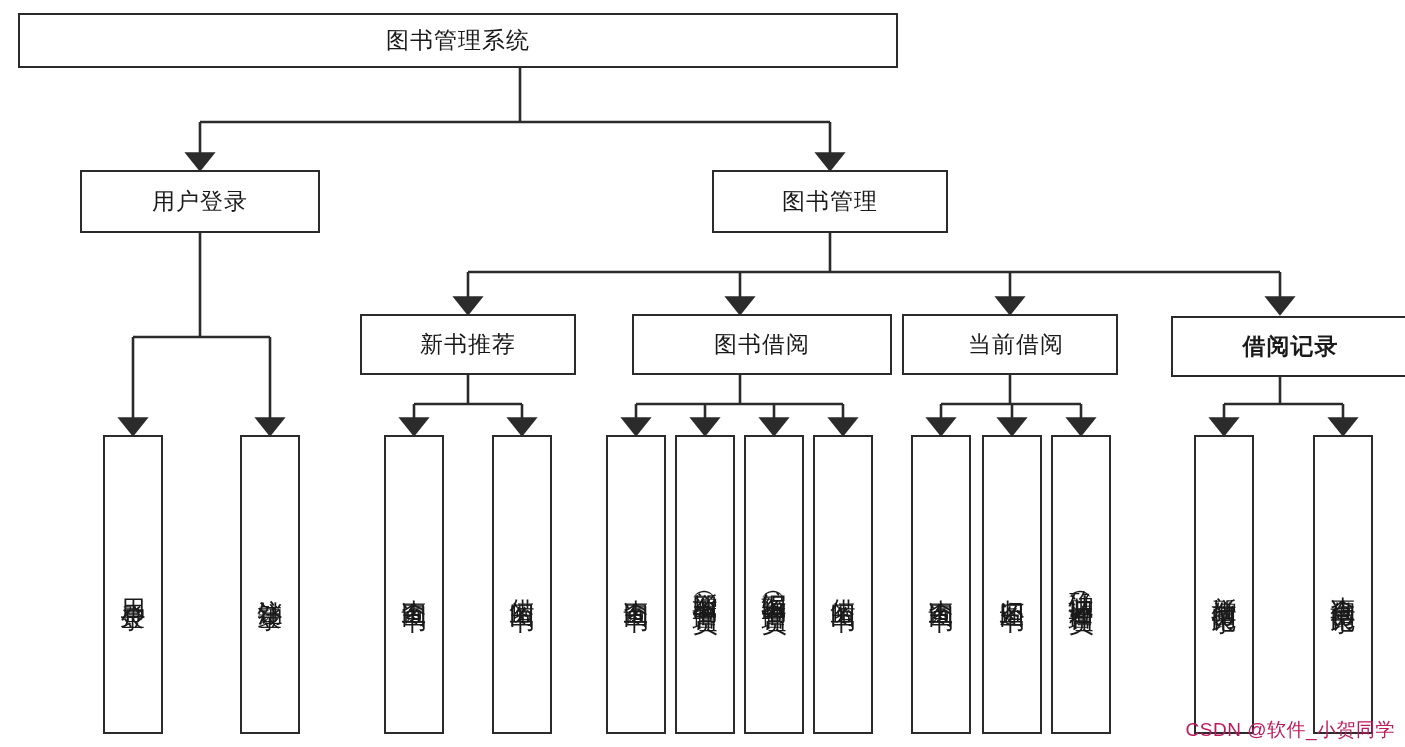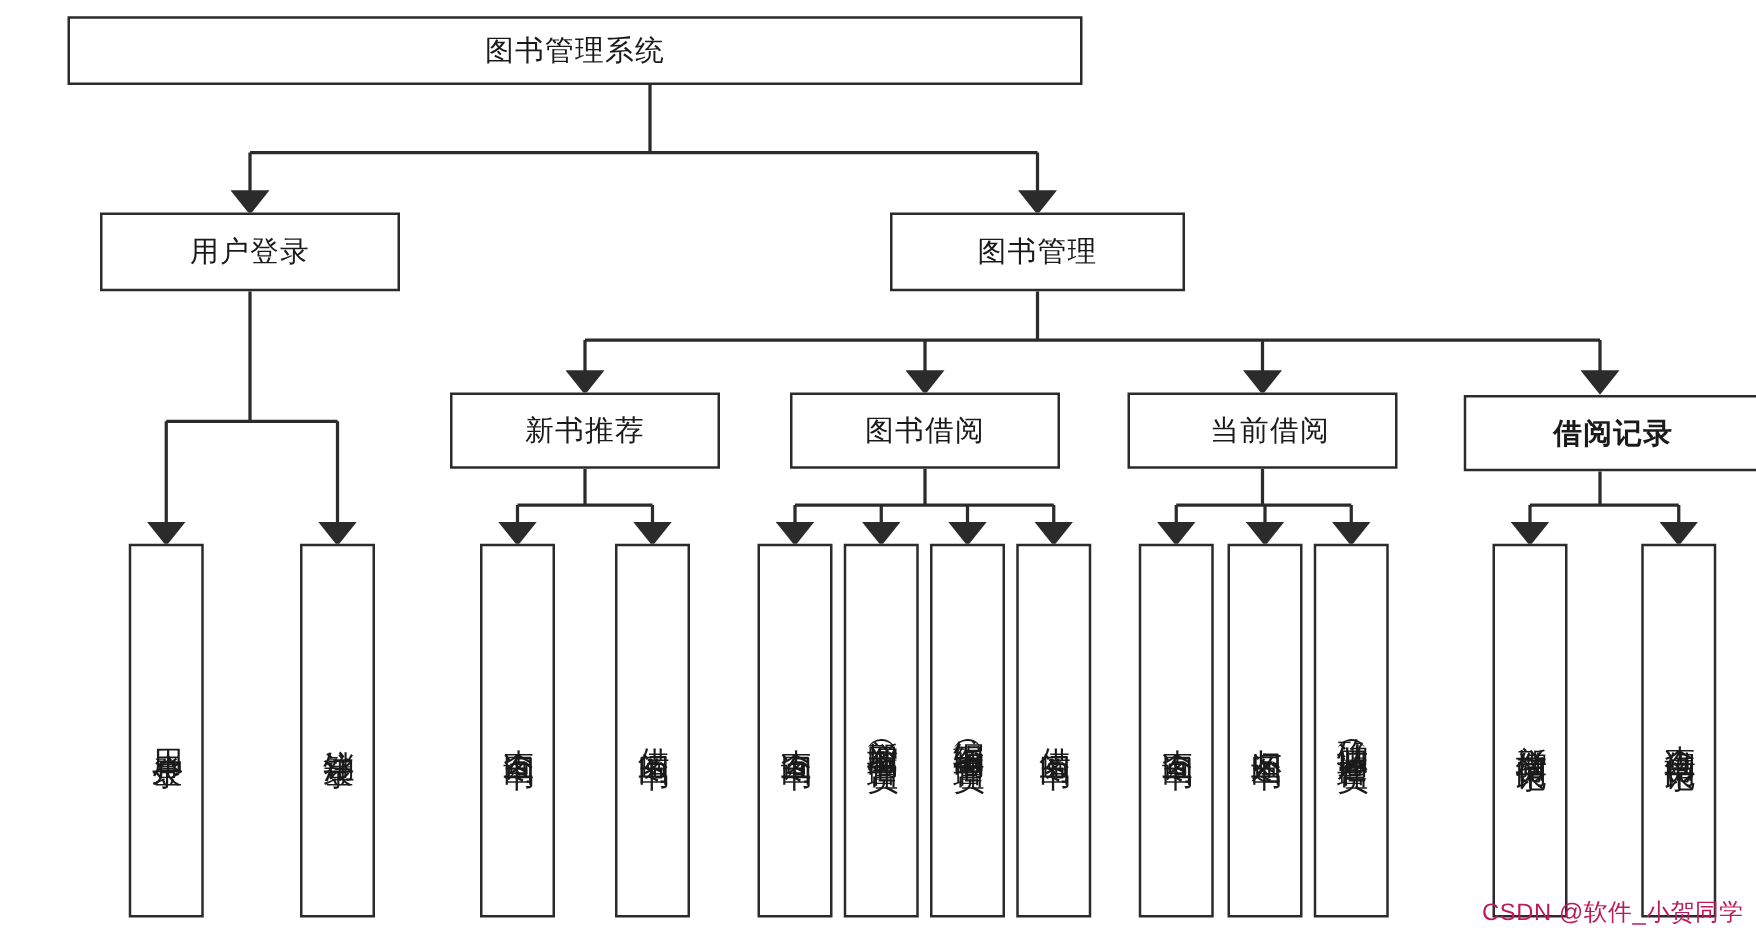--- a/index.html
+++ b/index.html
@@ -123,37 +123,37 @@
       <path d="M1012,404 L1012,423" marker-end="url(#arrow)"></path>
       <path d="M1081,404 L1081,423" marker-end="url(#arrow)"></path>
 
       <path d="M1280,377 L1280,404"></path>
       <path d="M1224,404 L1343,404"></path>
       <path d="M1224,404 L1224,423" marker-end="url(#arrow)"></path>
       <path d="M1343,404 L1343,423" marker-end="url(#arrow)"></path>
     </g>
   </svg>
 
-  <div class="node root horiz" style="left:18px; top:13px; width:812px; height:55px;margin-left:36px;">
+  <div class="node root horiz" style="left:18px; top:13px; width:880px; height:55px;">
     <span class="label">图书管理系统</span>
   </div>
 
   <div class="node horiz" style="left:80px; top:170px; width:240px; height:63px;">
     <span class="label">用户登录</span>
   </div>
 
   <div class="node horiz" style="left:712px; top:170px; width:236px; height:63px;">
     <span class="label">图书管理</span>
   </div>
 
   <div class="node horiz" style="left:360px; top:314px; width:216px; height:61px;">
     <span class="label">新书推荐</span>
   </div>
 
-  <div class="node horiz" style="left:632px; top:314px; width:216px; height:61px;">
+  <div class="node horiz" style="left:632px; top:314px; width:260px; height:61px;">
     <span class="label">图书借阅</span>
   </div>
 
   <div class="node horiz" style="left:902px; top:314px; width:216px; height:61px;padding-left:12px;">
     <span class="label">当前借阅</span>
   </div>
 
   <div class="node horiz" style="left:1171px; top:316px; width:239px; height:61px;font-weight:bold;">
     <span class="label">借阅记录</span>
   </div>

